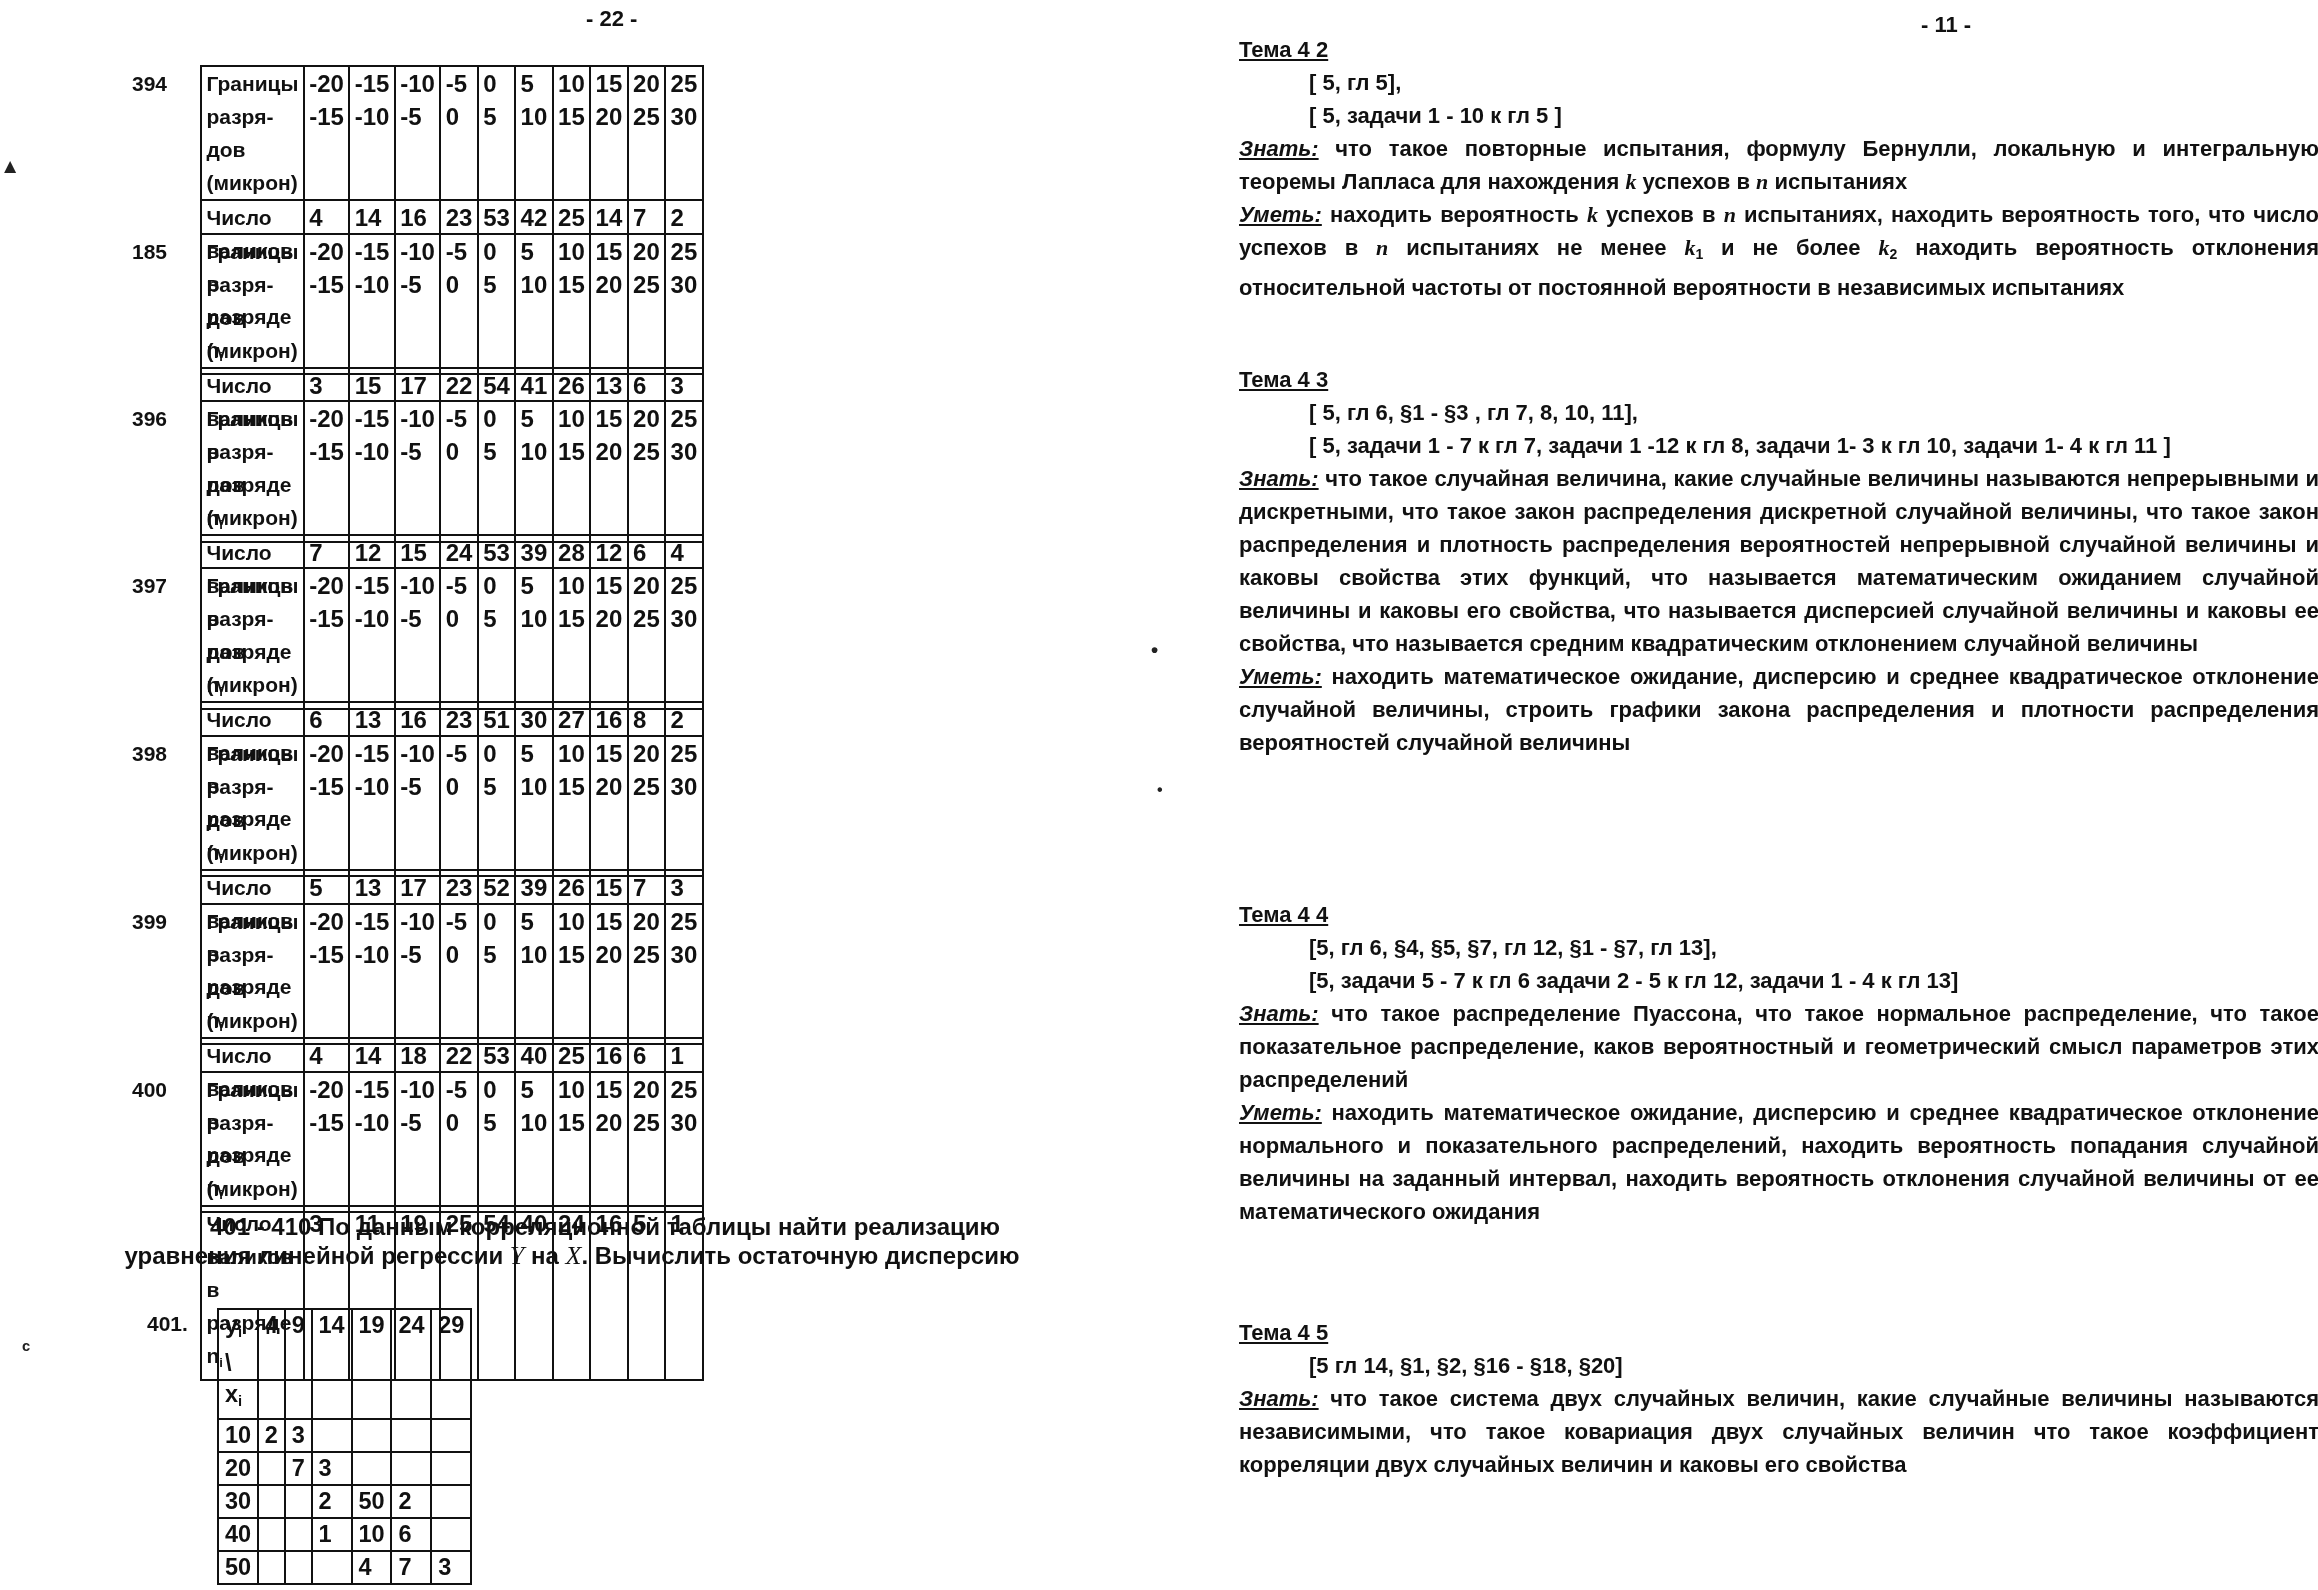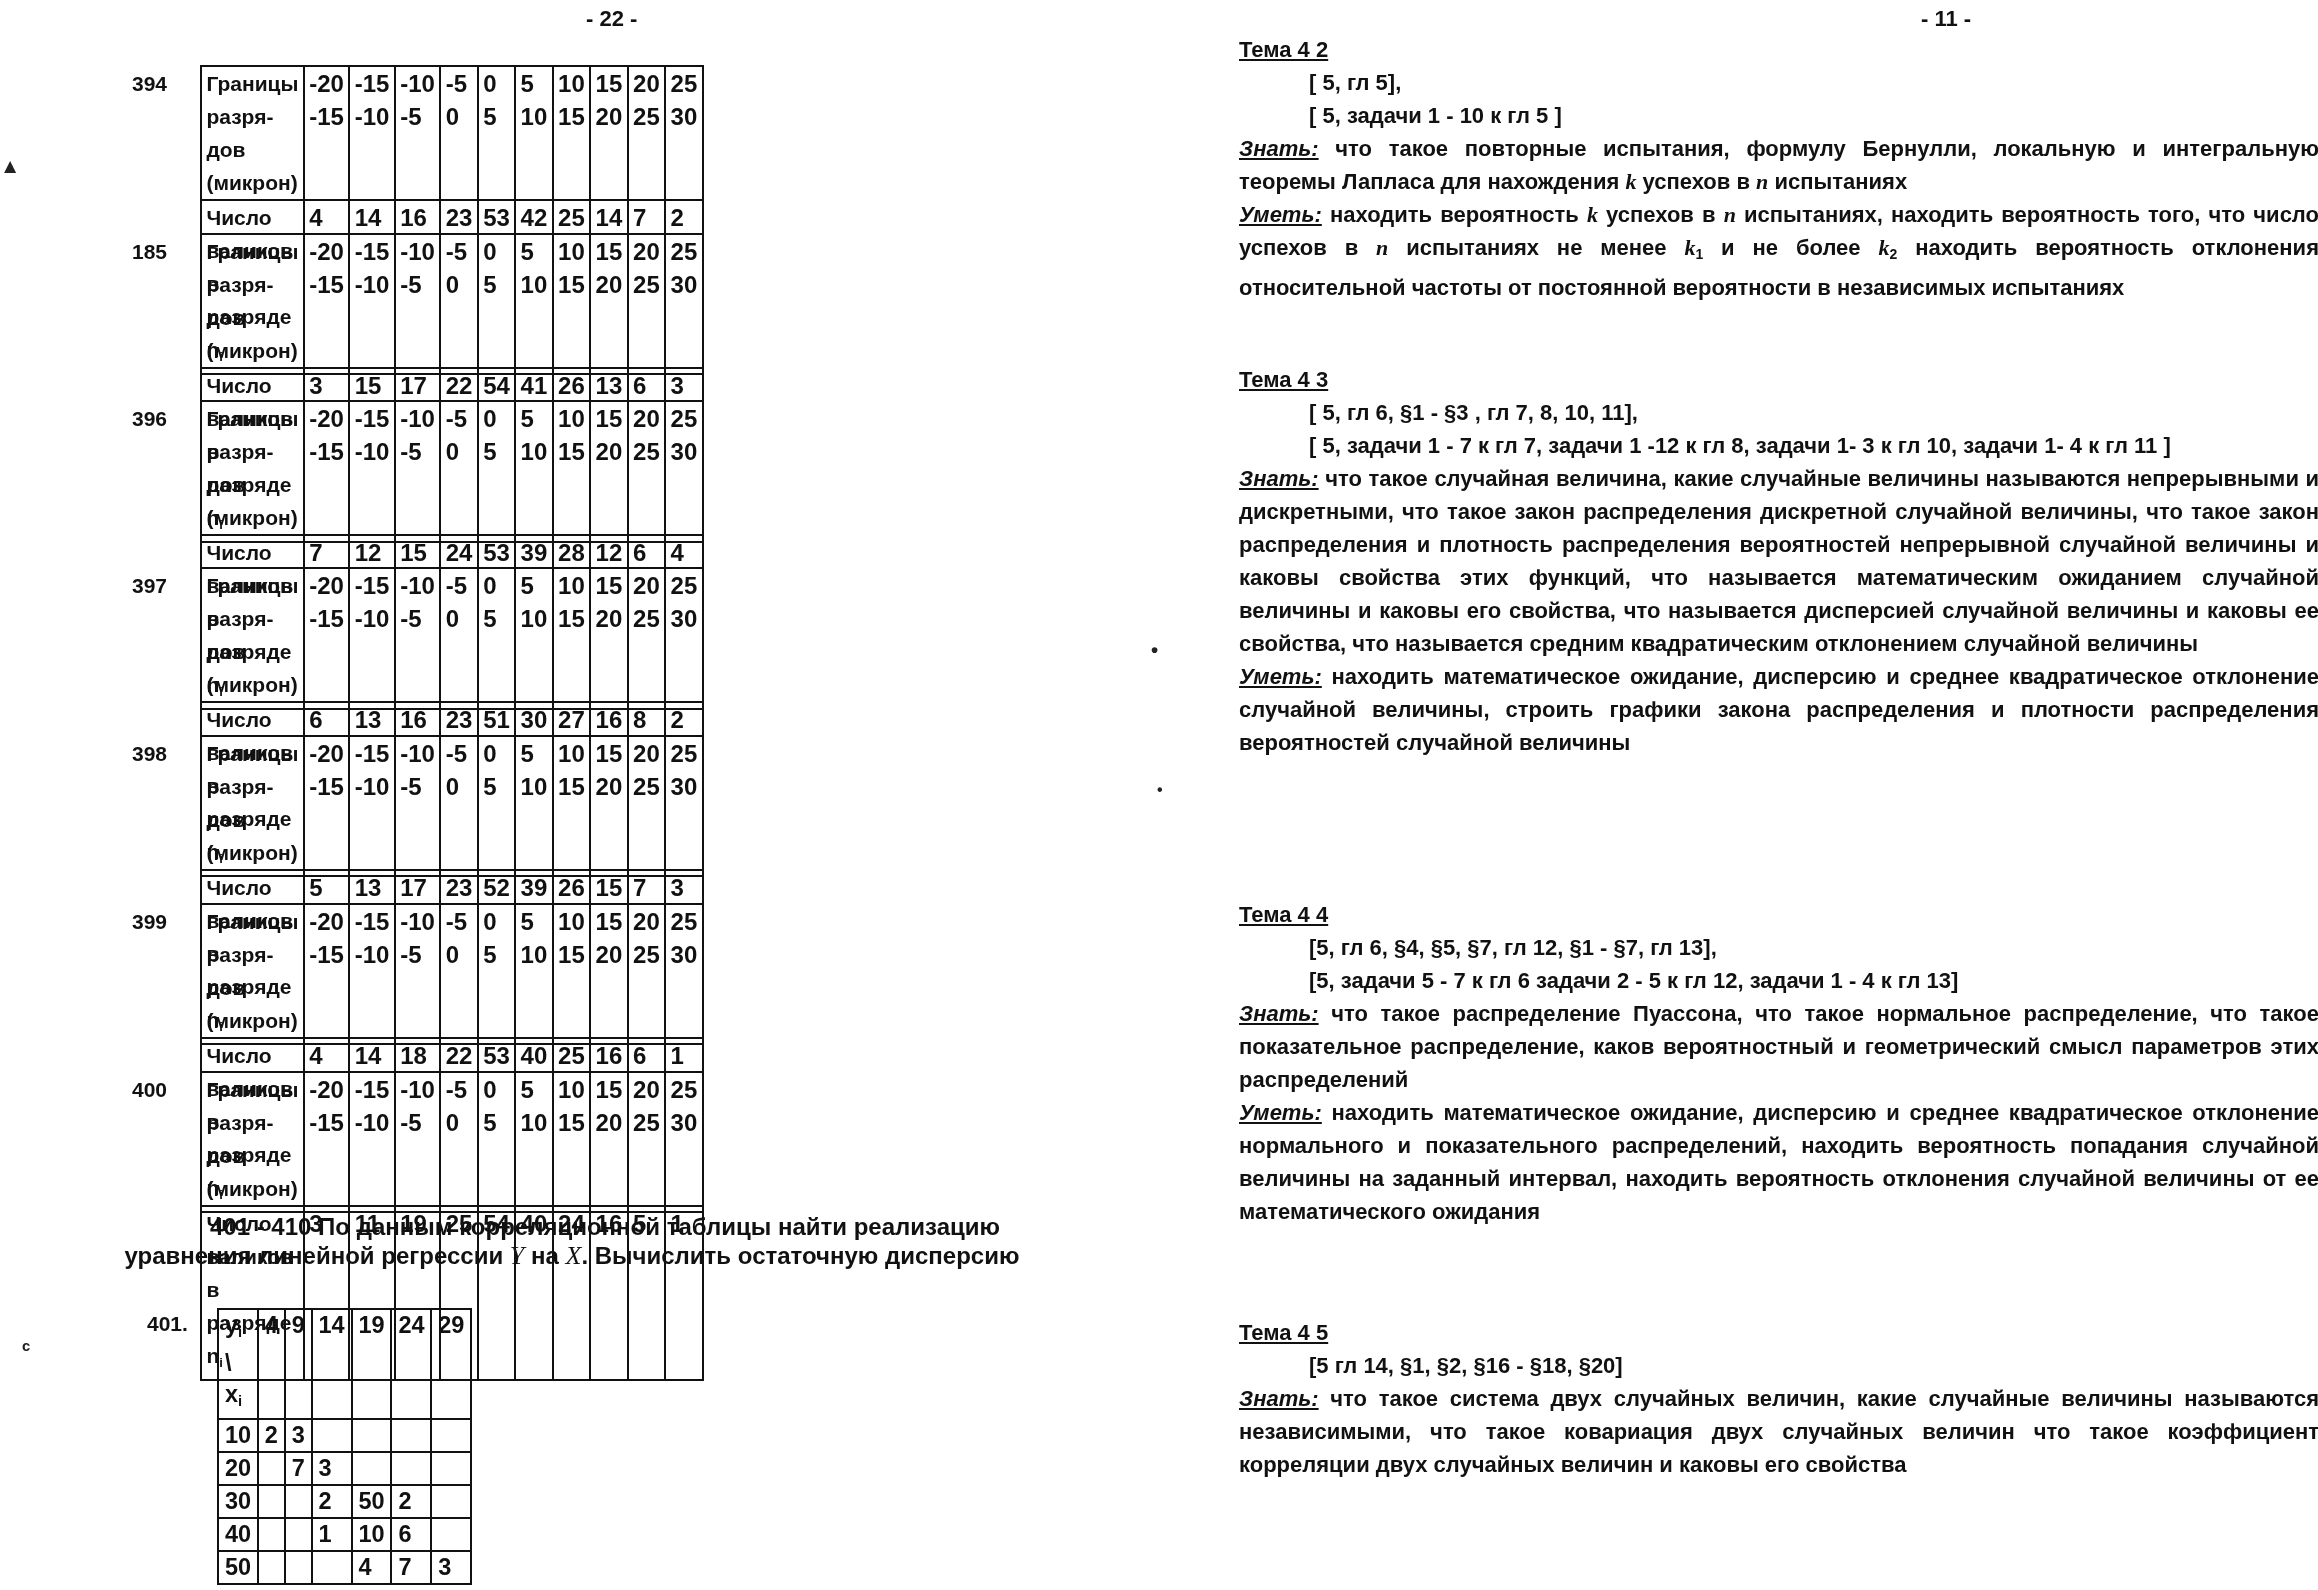--- a/index.html
+++ b/index.html
@@ -7,21 +7,21 @@
     width: 2319px; height: 1591px; position: relative; overflow: hidden;
     font-family: "Liberation Sans", "DejaVu Sans", sans-serif;
     color: #111111; font-weight: bold;
   }
   .page { position: absolute; top: 0; height: 1591px; }
   .page-left { left: 0; width: 1144px; }
   .page-right { left: 1239px; width: 1080px; }
 
   .page-num { position: absolute; top: 6px; font-size: 22px; font-weight: bold; }
   .page-left .page-num { left: 586px; }
-  .page-right .page-num { left: 682px; }
+  .page-right .page-num { left: 682px; margin-top: 6px; }
 
   
   .task { position: absolute; left: 132px; }
   .task-num { position: absolute; left: 0; top: 7.3px; font-size: 21px; font-weight: bold; width: 66px; }
   table.freq {
     position: absolute; left: 68px; top: 0;
     border-collapse: collapse; font-size: 24px; font-weight: bold; padding-left: 42px;
   }
   table.freq td { border: 2.2px solid #111; padding: 0 4.4px; vertical-align: top; line-height: 33px; }
   table.freq td.label { width: 207px; font-size: 21px; }

